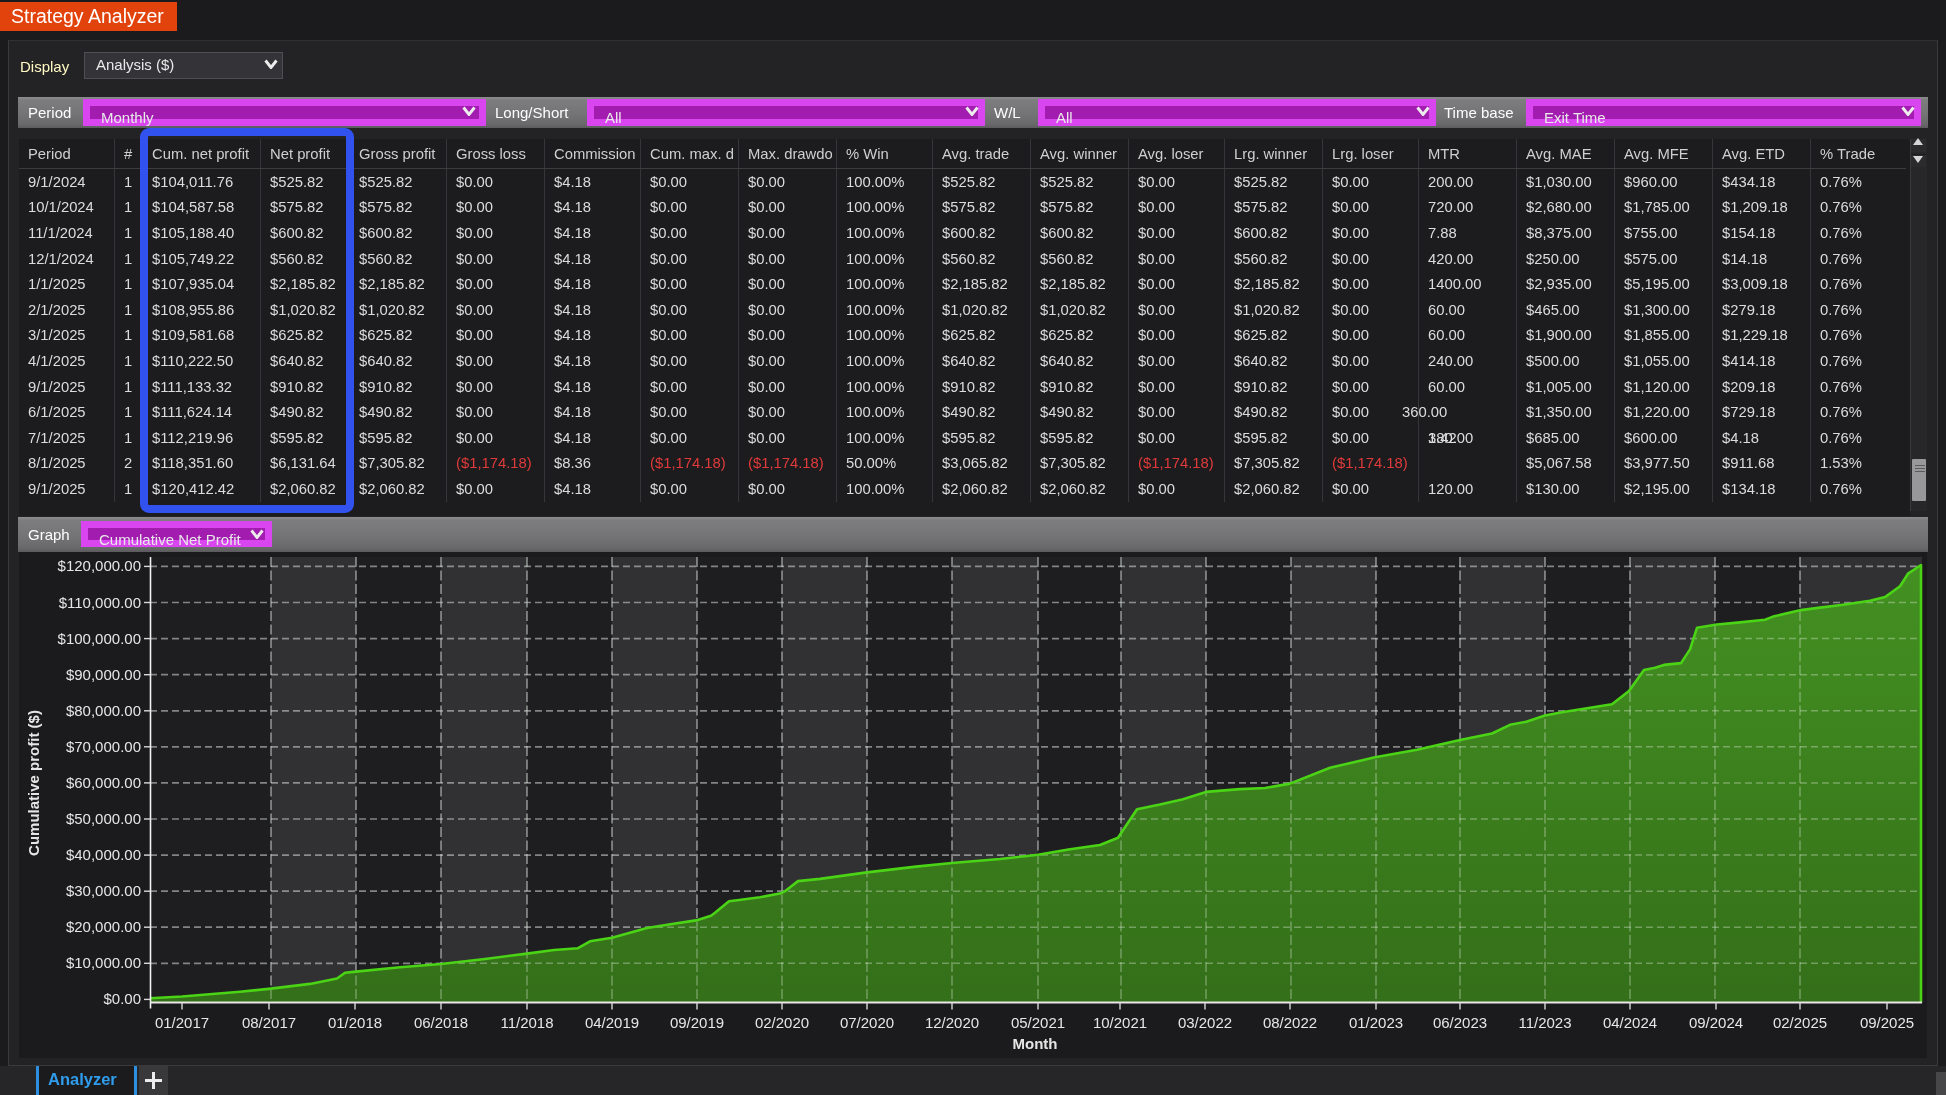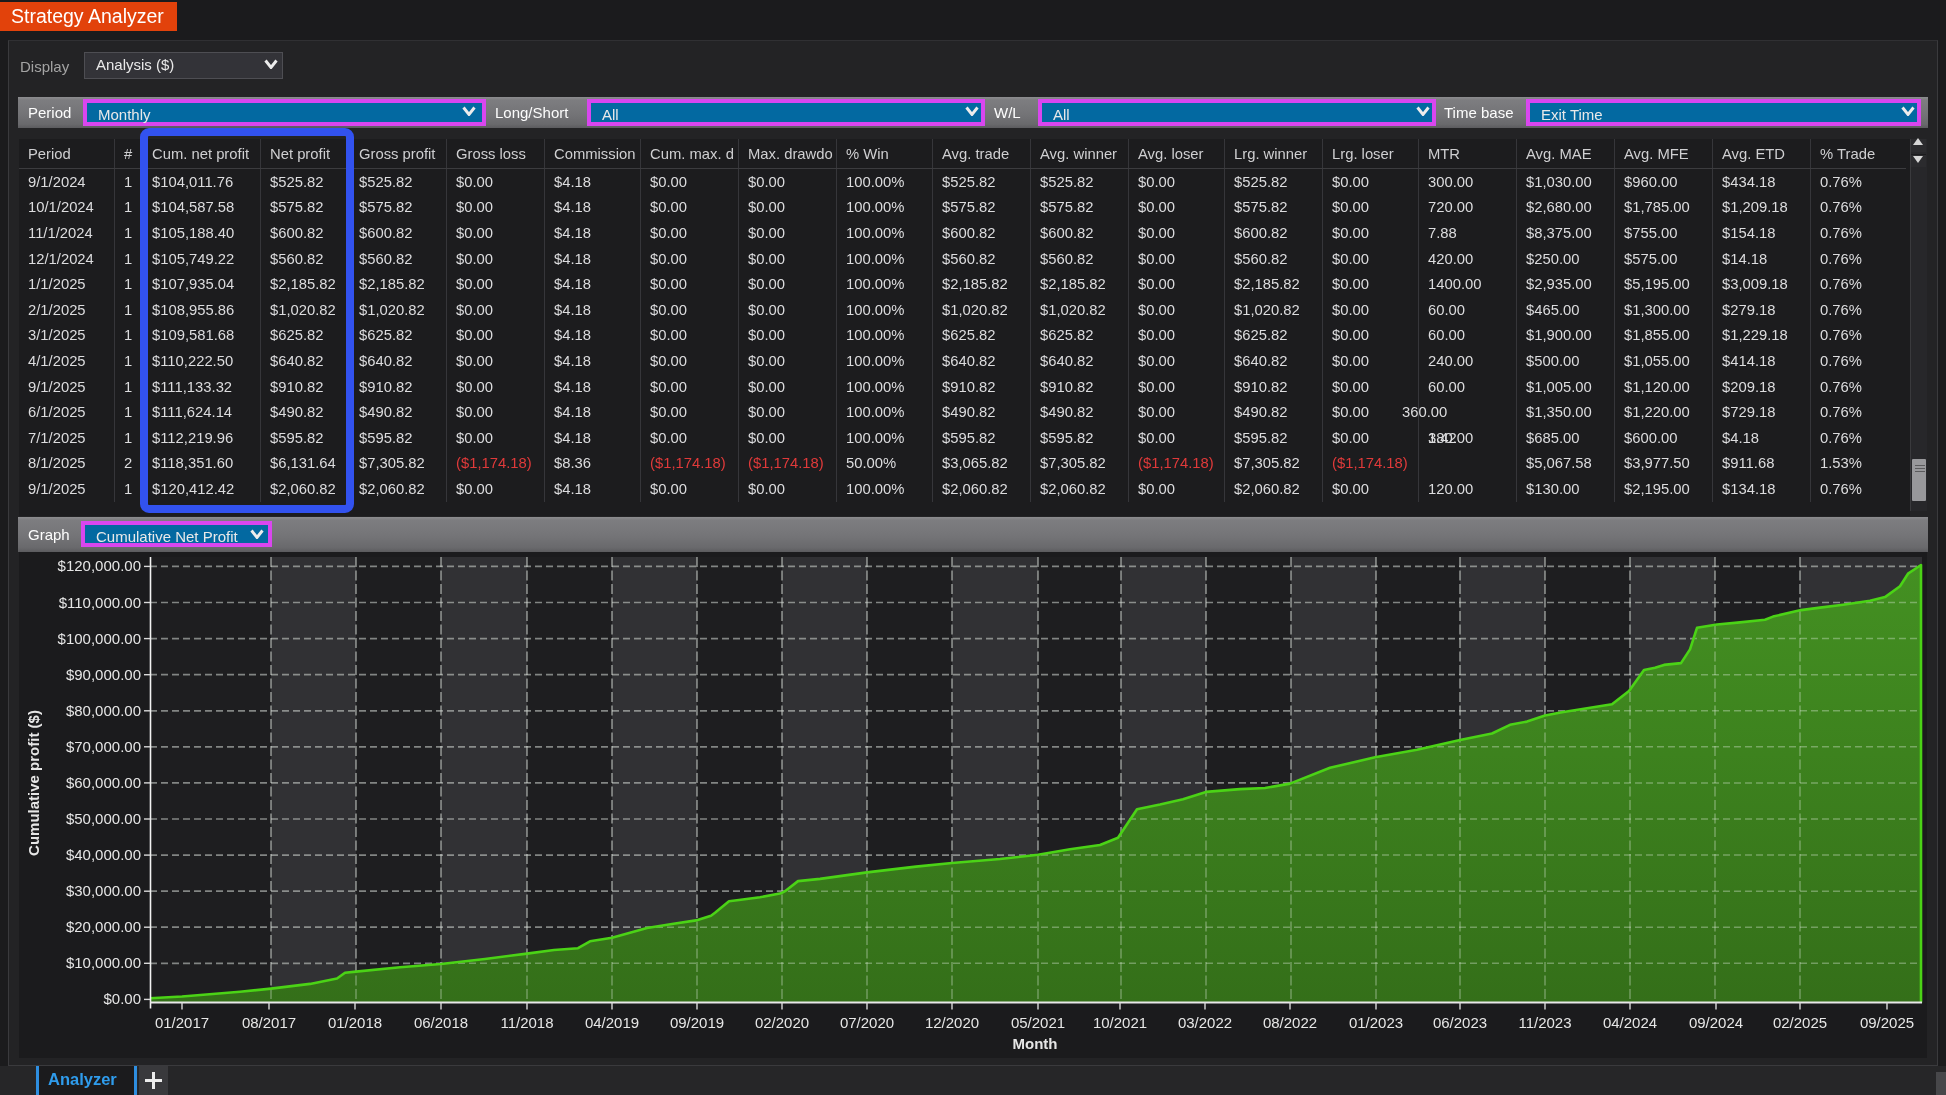--- a/index.html
+++ b/index.html
@@ -1,21 +1,21 @@
 <!DOCTYPE html>
 <html><head><meta charset="utf-8">
 <style>
 * {margin:0;padding:0;box-sizing:border-box}
 html,body {width:1946px;height:1095px;background:#1b1b1d;font-family:"Liberation Sans",sans-serif;overflow:hidden;position:relative}
 #toptab {position:absolute;left:0;top:2px;width:177px;height:29px;background:#e2420b;color:#fff;font-size:19.5px;line-height:28px;padding-left:11px}
 #panel {position:absolute;left:8px;top:40px;width:1930px;height:1026px;background:#232325;border:1px solid #3a3a3d;border-top:1px solid #303033}
-.lbl {position:absolute;color:#a3a3a3;font-size:15px}
+.lbl {position:absolute;color:#fef9c3;font-size:15px}
 .dd {position:absolute;background:#333338;border:1px solid #4e4e53;color:#e9e9e9;font-size:15px}
 .dd span {position:absolute;left:11px;top:3px}
-.ddg {background:#0369a1;border:4px solid #d946ef}
+.ddg {background:#a21caf;border:7px solid #d946ef}
 .bar {position:absolute;left:18px;width:1910px;background:linear-gradient(#8d8d90 0px,#7d7d80 3px,#747477 55%,#69696c 88%,#5b5b5e 100%)}
 .bar .blbl {position:absolute;color:#fdfdfd;font-size:15px}
 #tablebg {position:absolute;left:19px;top:139px;width:1891px;height:377px;background:#1c1c1e}
 .hc,.dc {position:absolute;color:#cfcfd1;font-size:14.8px;padding-left:9px;overflow:hidden;white-space:nowrap;display:flex;align-items:center}
 .dc {color:#dcdcde}
 .dc.red {color:#e03a3a}
 .csep {position:absolute;width:1px;background:#36363a}
 #hdrline {position:absolute;left:19px;top:168px;width:1887px;height:1px;background:#3c3c3f}
 #bluebox {position:absolute;left:140px;top:128px;width:214px;height:385px;border:8px solid #3252ef;border-radius:9px}
 #vsb {position:absolute;left:1910px;top:139px;width:17px;height:372px;background:#27272a;border-left:1px solid #3a3a3d}
@@ -105,21 +105,21 @@
 <div class="dc" style="left:447px;top:169.0px;width:97px;height:25.6px">$0.00</div>
 <div class="dc" style="left:545px;top:169.0px;width:95px;height:25.6px">$4.18</div>
 <div class="dc" style="left:641px;top:169.0px;width:97px;height:25.6px">$0.00</div>
 <div class="dc" style="left:739px;top:169.0px;width:97px;height:25.6px">$0.00</div>
 <div class="dc" style="left:837px;top:169.0px;width:95px;height:25.6px">100.00%</div>
 <div class="dc" style="left:933px;top:169.0px;width:97px;height:25.6px">$525.82</div>
 <div class="dc" style="left:1031px;top:169.0px;width:97px;height:25.6px">$525.82</div>
 <div class="dc" style="left:1129px;top:169.0px;width:95px;height:25.6px">$0.00</div>
 <div class="dc" style="left:1225px;top:169.0px;width:97px;height:25.6px">$525.82</div>
 <div class="dc" style="left:1323px;top:169.0px;width:95px;height:25.6px">$0.00</div>
-<div class="dc" style="left:1419px;top:169.0px;width:97px;height:25.6px">300.00</div>
+<div class="dc" style="left:1419px;top:169.0px;width:97px;height:25.6px">200.00</div>
 <div class="dc" style="left:1517px;top:169.0px;width:97px;height:25.6px">$1,030.00</div>
 <div class="dc" style="left:1615px;top:169.0px;width:97px;height:25.6px">$960.00</div>
 <div class="dc" style="left:1713px;top:169.0px;width:97px;height:25.6px">$434.18</div>
 <div class="dc" style="left:1811px;top:169.0px;width:94px;height:25.6px">0.76%</div>
 <div class="dc" style="left:19px;top:194.6px;width:95px;height:25.6px">10/1/2024</div>
 <div class="dc" style="left:115px;top:194.6px;width:27px;height:25.6px">1</div>
 <div class="dc" style="left:143px;top:194.6px;width:117px;height:25.6px">$104,587.58</div>
 <div class="dc" style="left:261px;top:194.6px;width:88px;height:25.6px">$575.82</div>
 <div class="dc" style="left:350px;top:194.6px;width:96px;height:25.6px">$575.82</div>
 <div class="dc" style="left:447px;top:194.6px;width:97px;height:25.6px">$0.00</div>

